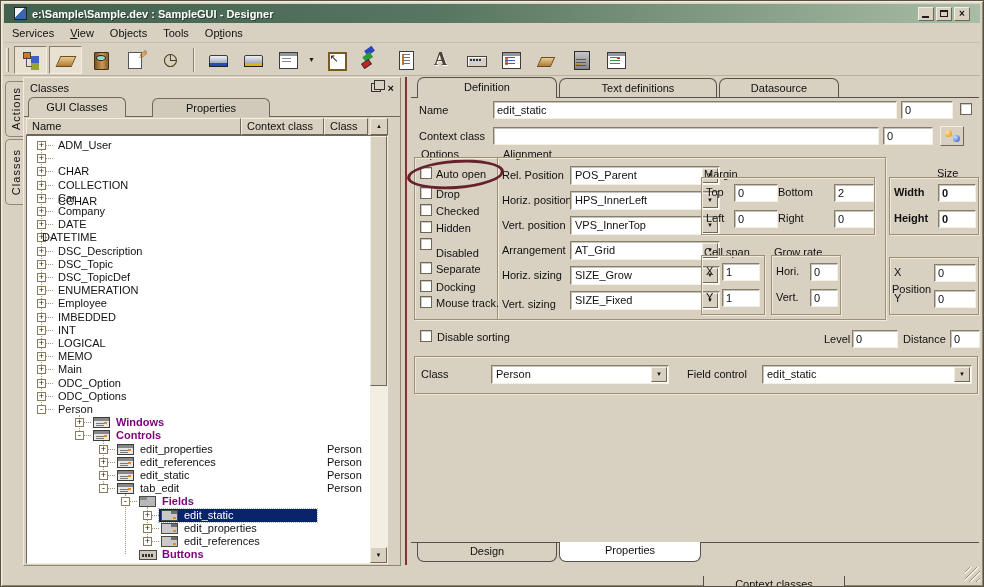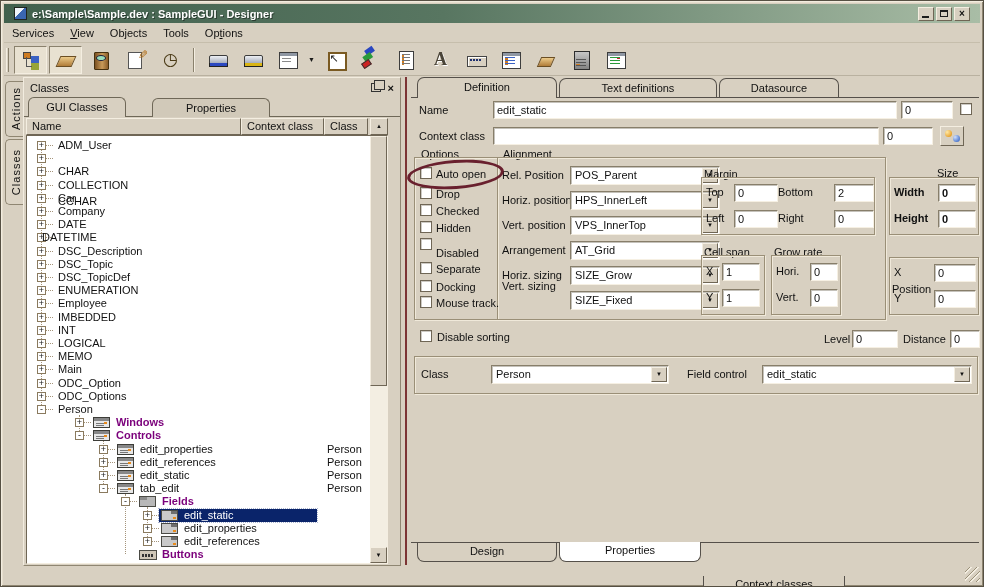--- a/index.html
+++ b/index.html
@@ -495,21 +495,21 @@
       <span class="flabel" style="left: 498px; top: 93px;">Rel. Position</span>
       <div class="dd" style="left: 566px; top: 90px; width: 150px;"><span>POS_Parent</span><span class="dd-btn">▼</span></div>
       <span class="flabel" style="left: 498px; top: 118px;">Horiz. position</span>
       <div class="dd" style="left: 566px; top: 115px; width: 150px;"><span>HPS_InnerLeft</span><span class="dd-btn">▼</span></div>
       <span class="flabel" style="left: 498px; top: 143px;">Vert. position</span>
       <div class="dd" style="left: 566px; top: 140px; width: 150px;"><span>VPS_InnerTop</span><span class="dd-btn">▼</span></div>
       <span class="flabel" style="left: 498px; top: 168px;">Arrangement</span>
       <div class="dd" style="left: 566px; top: 165px; width: 150px;"><span>AT_Grid</span><span class="dd-btn">▼</span></div>
       <span class="flabel" style="left: 498px; top: 193px;">Horiz. sizing</span>
       <div class="dd" style="left: 566px; top: 190px; width: 150px;"><span>SIZE_Grow</span><span class="dd-btn">▼</span></div>
-      <span class="flabel" style="left: 498px; top: 204px; text-align: center;">Vert. sizing</span>
+      <span class="flabel" style="left: 498px; top: 222px; text-align: center;">Vert. sizing</span>
       <div class="dd" style="left: 566px; top: 215px; width: 150px;"><span>SIZE_Fixed</span><span class="dd-btn">▼</span></div>
       <span class="flabel" style="left: 700px; top: 92px;">Margin</span>
       <div class="gbox fgrid" style="left: 697px; top: 101px; width: 174px; height: 58px; grid-template-columns: 28px 44px 56px 40px;">
         <span class="glabel">Top</span>
         <div class="tbx">0</div>
         <span class="glabel">Bottom</span>
         <div class="tbx">2</div>
         <span class="glabel">Left</span>
         <div class="tbx">0</div>
         <span class="glabel">Right</span>

